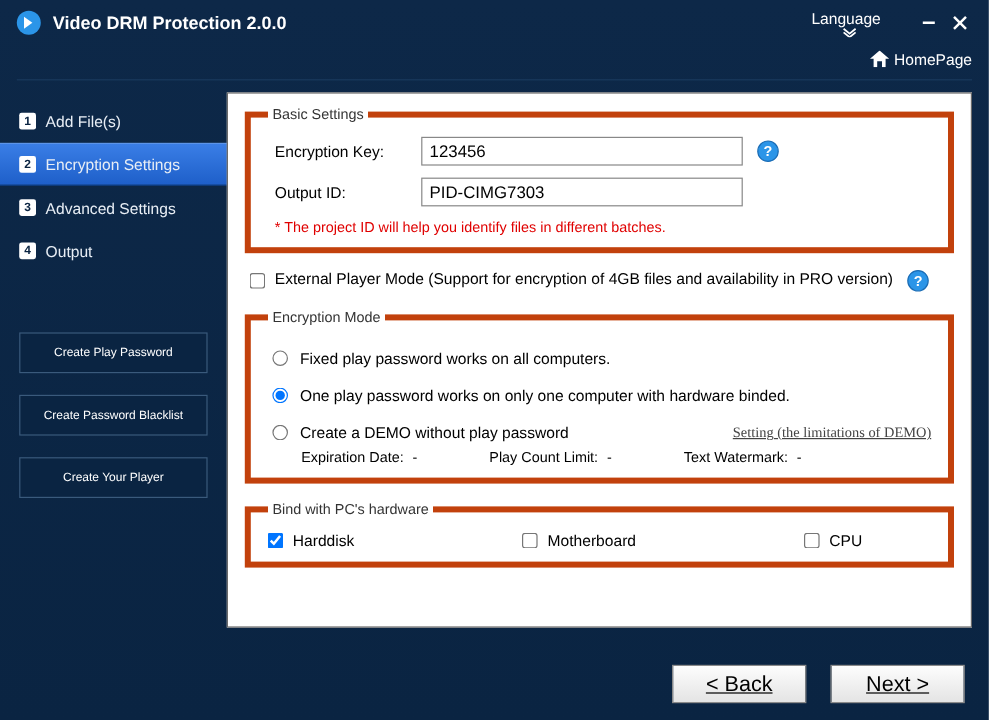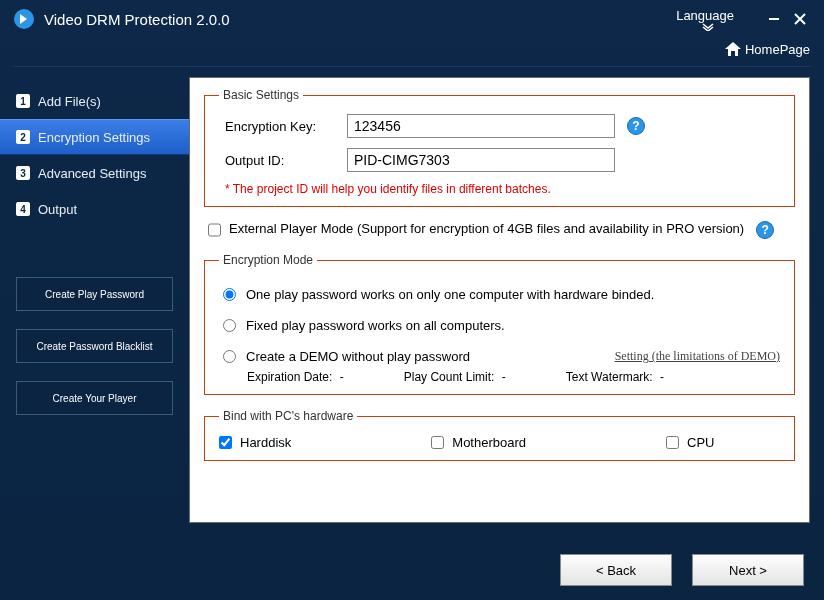--- a/index.html
+++ b/index.html
@@ -29,21 +29,21 @@
 .titlebar .logo::after {
   content: "";
   position: absolute;
   left: 6px; top: 5px;
   border-left: 7px solid #fff;
   border-top: 5px solid transparent;
   border-bottom: 5px solid transparent;
 }
 .titlebar .title {
   font-size: 15px;
-  font-weight: 400;
+  font-weight: 700;
   flex: 1;
 }
 .titlebar .lang {
   display: flex;
   align-items: center;
   cursor: pointer;
   margin-right: 18px;
   flex-direction: column;
 }
 .titlebar .lang span { margin-right: 6px; }
@@ -123,21 +123,21 @@
 }
 .content {
   flex: 1;
   background: #fff;
   color: #000;
   border: 1px solid #6a6a6a;
   padding: 10px 14px;
   overflow-y: auto;
 }
 fieldset {
-  border: 1px solid #c2410c;
+  border: 5px solid #c2410c;
   margin-bottom: 14px;
   padding: 12px 14px 10px 14px;
 }
 legend {
   font-size: 12px;
   padding: 0 4px;
   color: #333;
 }
 .row { display: flex; align-items: center; margin-bottom: 10px; }
 .row label.field-label { width: 128px; padding-left: 6px; }
@@ -214,22 +214,23 @@
   justify-content: flex-end;
   align-items: center;
   padding-right: 20px;
 }
 .footer button {
   width: 112px;
   height: 32px;
   background: linear-gradient(180deg, #fdfdfd 0%, #e4e4e4 100%);
   border: 1px solid #8a8a8a;
   cursor: pointer;
-  font-size: 13px;
+  font-size: 18px;
   margin-left: 20px;
+  text-decoration: underline;
 }
 </style>
 </head>
 <body>
 
 <div class="titlebar">
   <div class="logo"></div>
   <div class="title">Video DRM Protection 2.0.0</div>
   <div class="lang">
     <span>Language</span>
@@ -305,26 +306,26 @@
 
     <div class="external-row">
       <input type="checkbox" style="">
       <span>External Player Mode (Support for encryption of 4GB files and availability in PRO version)</span>
       <span class="help-icon">?</span>
     </div>
 
     <fieldset>
       <legend>Encryption Mode</legend>
       <div class="radio-row">
+        <input type="radio" name="mode" style="">
+        <span>Fixed play password works on all computers.</span>
+      </div>
+      <div class="radio-row">
         <input type="radio" name="mode" checked="" style="">
         <span>One play password works on only one computer with hardware binded.</span>
-      </div>
-      <div class="radio-row">
-        <input type="radio" name="mode" style="">
-        <span>Fixed play password works on all computers.</span>
       </div>
       <div class="radio-row" style="margin-bottom:6px;">
         <input type="radio" name="mode" style="">
         <span>Create a DEMO without play password</span>
         <span class="setting-link">Setting (the limitations of DEMO)</span>
       </div>
       <div class="demo-settings">
         <div>
           <span>Expiration Date:</span>
           <span class="val">-</span>

